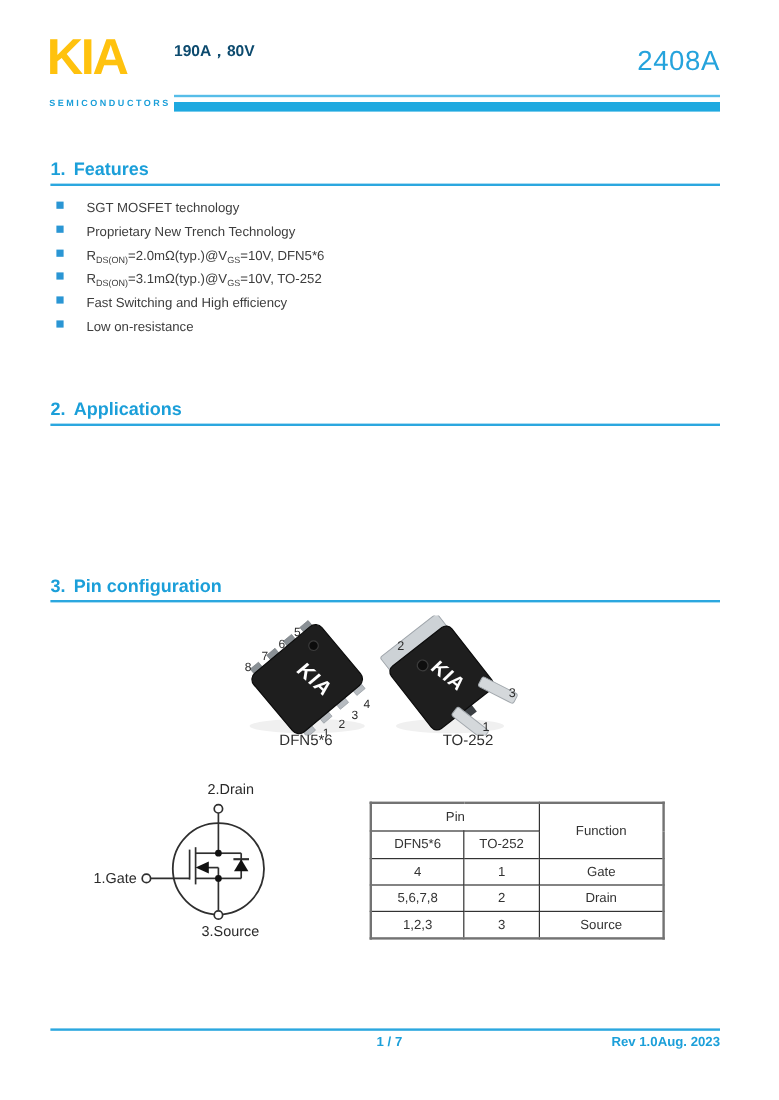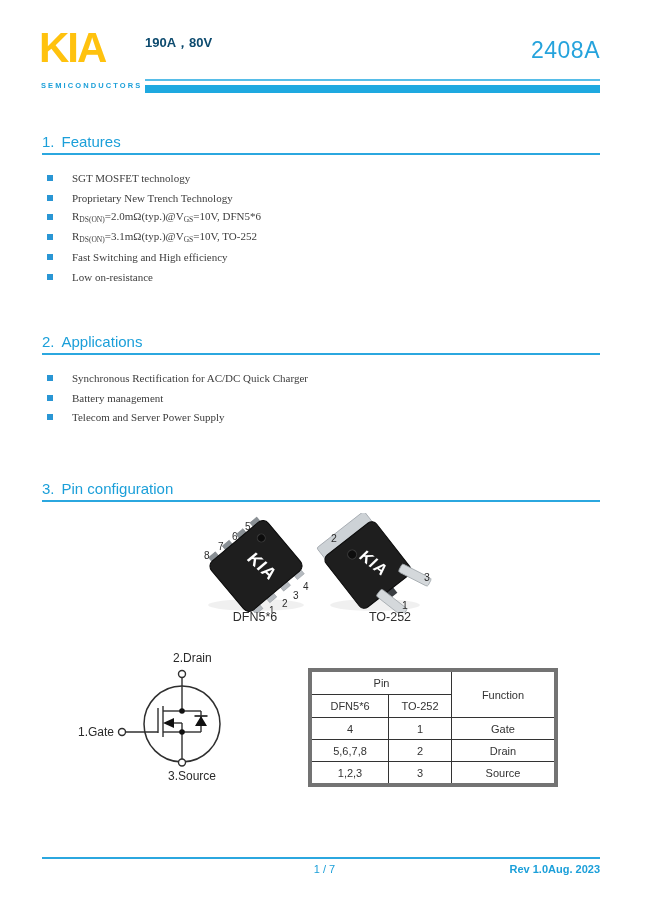--- a/index.html
+++ b/index.html
@@ -12,45 +12,45 @@
   .logo-sub{position:absolute;left:41px;top:81px;font-size:7.5px;font-weight:bold;
         color:#1b9fd9;letter-spacing:2.1px;}
   .hdr-sub{position:absolute;left:145px;top:33px;font-size:13px;font-weight:bold;
         color:#0c4a6e;line-height:19px;}
   .part-no{position:absolute;right:49px;top:37px;font-size:23px;font-weight:400;
         color:#25a3dc;letter-spacing:0.5px;}
   .hdr-line-thin{position:absolute;left:145px;top:79px;width:455px;height:2px;background:#56bde8;}
   .hdr-line-thick{position:absolute;left:145px;top:85px;width:455px;height:8px;background:#1ea9e0;}
 
   
-  .sec-head{position:absolute;left:42px;font-size:15px;font-weight:normal;color:#1b9fd9;}
+  .sec-head{position:absolute;left:42px;font-size:15px;font-weight:bold;color:#1b9fd9;}
   .sec-head .num{margin-right:7px;}
   .sec-rule{position:absolute;left:42px;width:558px;height:2px;background:#2ba7df;}
 
   
   .blist{position:absolute;left:42px;margin:0;padding:0;list-style:none;}
-  .blist li{height:19.8px;display:flex;align-items:center;font-size:11px;color:#3d3d3d;font-family:Liberation Serif, serif;}
+  .blist li{height:19.8px;display:flex;font-size:11px;color:#3d3d3d;}
   .bullet{display:inline-block;width:6px;height:6px;background:#2a96d4;margin:0 19px 0 5px;flex:0 0 auto;}
   sub.ss{font-size:7.5px;vertical-align:-2px;letter-spacing:0;}
 
   
   .pkg-label{position:absolute;top:610px;font-size:12.5px;color:#2e2e2e;text-align:center;}
   .pkg-svg{position:absolute;left:190px;top:513px;}
   .sch-svg{position:absolute;left:55px;top:645px;}
 
   table.pintbl{position:absolute;left:308px;top:668px;border-collapse:collapse;
-        border:4px solid #737373;font-size:11px;color:#333;text-align:center;}
+        border:2px solid #737373;font-size:11px;color:#333;text-align:center;}
   table.pintbl td{border:1px solid #333;padding:0;}
   td.w1{width:76px;} td.w2{width:62px;} td.w3{width:102px;}
   tr.hrow td{height:22px;} tr.drow td{height:21px;}
 
   
   .ftr-line{position:absolute;left:42px;top:857px;width:558px;height:2px;background:#2ba7df;}
   .ftr-page{position:absolute;left:0;top:863px;width:649px;text-align:center;
-        font-size:11px;font-weight:normal;color:#1b9fd9;}
+        font-size:11px;font-weight:bold;color:#1b9fd9;}
   .ftr-rev{position:absolute;right:49px;top:863px;font-size:11px;font-weight:bold;color:#1b9fd9;}
   .ftr-rev span{}
   .ftr-rev span:first-child{margin-left:16px;}
 
   svg text{font-family:"Liberation Sans",sans-serif;}
 </style>
 </head>
 <body>
 
 <div class="page">
@@ -94,34 +94,20 @@
         <span class="bullet"></span>
         <span>Low on-resistance</span>
       </li>
   </ul>
 
   <div class="sec-head" style="top:333px;">
     <span class="num">2.</span><span>Applications</span>
   </div>
   <div class="sec-rule" style="top:353px;"></div>
 
-  <ul class="blist" style="top:368px;">
-    <li>
-        <span class="bullet"></span>
-        <span>Synchronous Rectification for AC/DC Quick Charger</span>
-      </li>
-    <li>
-        <span class="bullet"></span>
-        <span>Battery management</span>
-      </li>
-    <li>
-        <span class="bullet"></span>
-        <span>Telecom and Server Power Supply</span>
-      </li>
-  </ul>
 
   <div class="sec-head" style="top:480px;text-align:right;">
     <span class="num">3.</span><span>Pin configuration</span>
   </div>
   <div class="sec-rule" style="top:500px;"></div>
 
   <svg class="pkg-svg" width="260" height="100" viewBox="0 0 260 100">
 
     <g>
       <ellipse cx="66" cy="92" rx="48" ry="6" fill="rgba(0,0,0,0.06)"></ellipse>

